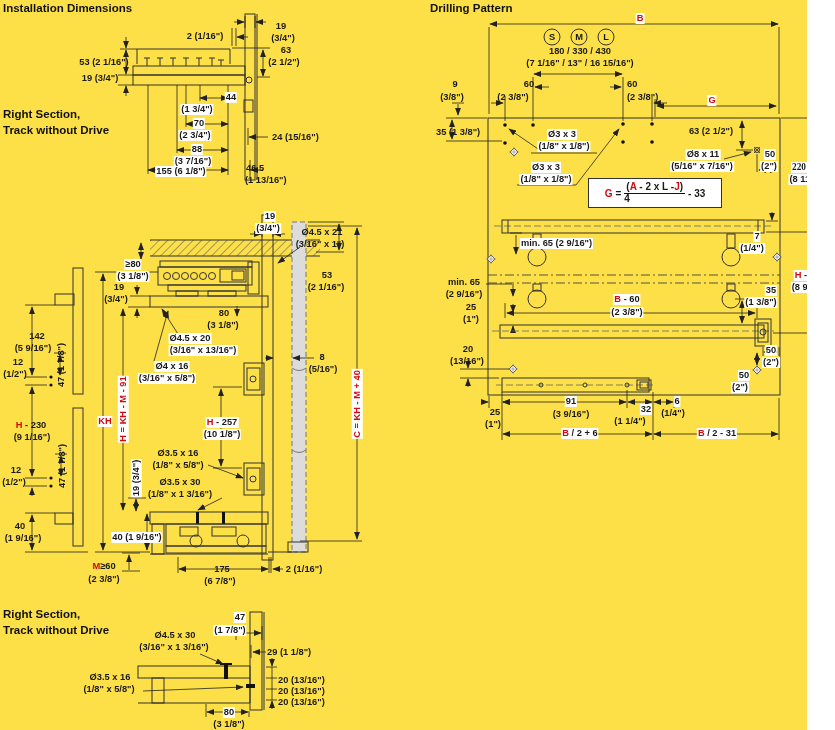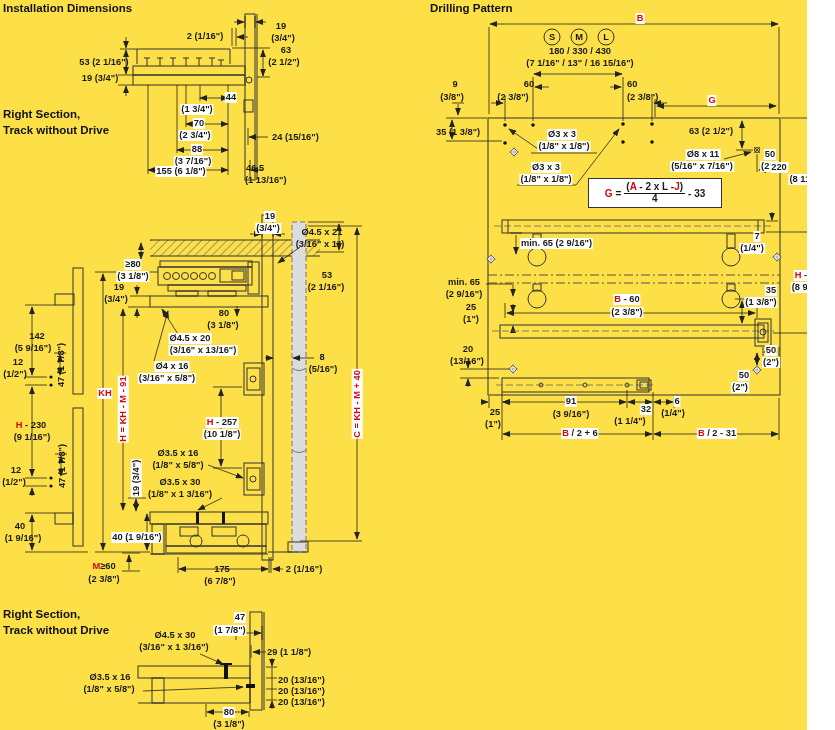--- a/index.html
+++ b/index.html
@@ -10,21 +10,21 @@
   .lb{position:absolute;white-space:nowrap;font:700 9.3px/10.5px "Liberation Sans",sans-serif;
       color:#1a1a1a;transform:translateX(-50%)}
   .lb.wb{background:#fff;padding:0 1px}
   .ln{stroke:#333;stroke-width:1;fill:none}
   .dim{stroke:#222;stroke-width:.8;fill:none}
   .cl{stroke:#666;stroke-width:.8;stroke-dasharray:7 3;fill:none}
   .brk{stroke:#444;stroke-width:.9;stroke-dasharray:9 3 2 3;fill:none}
   #formula{position:absolute;left:588px;top:178px;width:132px;height:28px;border:1.3px solid #333;
       background:#fff;display:flex;align-items:center;justify-content:center;gap:3px;
       font:700 10px/11px "Liberation Sans",sans-serif;color:#1a1a1a}
-  .frac{display:inline-flex;flex-direction:column;align-items:center;line-height:1}
+  .frac{display:inline-flex;flex-direction:column;align-items:flex-start;line-height:1}
   .frac .num{border-bottom:1px solid #111;padding:0 2px 1px}
   .red{color:#d10a10}
 </style>
 </head>
 <body>
 
 <div id="stage">
 
   <svg width="835" height="730" viewBox="0 0 835 730">
     <defs>
@@ -347,21 +347,21 @@
       <div class="lb wb" style="left: 172px; top: 361px;"><span>Ø4 x 16</span></div>
       <div class="lb wb" style="left: 167px; top: 373px;"><span>(3/16" x 5/8")</span></div>
       <div class="lb" style="left: 322px; top: 352px;"><span>8</span></div>
       <div class="lb" style="left: 323px; top: 364px;"><span>(5/16")</span></div>
       <div class="lb wb" style="left: 222px; top: 417px;"><span style="color: rgb(209, 10, 16);">H</span><span> - 257</span></div>
       <div class="lb wb" style="left: 222px; top: 429px;"><span>(10 1/8")</span></div>
       <div class="lb" style="left: 178px; top: 448px;"><span>Ø3.5 x 16</span></div>
       <div class="lb" style="left: 178px; top: 460px;"><span>(1/8" x 5/8")</span></div>
       <div class="lb" style="left: 180px; top: 477px;"><span>Ø3.5 x 30</span></div>
       <div class="lb" style="left: 180px; top: 489px;"><span>(1/8" x 1 3/16")</span></div>
-      <div class="lb wb" style="left: 105px; top: 388px;"><span style="color: rgb(209, 10, 16);">KH</span></div>
+      <div class="lb wb" style="left: 105px; top: 416px;"><span style="color: rgb(209, 10, 16);">KH</span></div>
       <div class="lb wb" style="left: 123px; top: 409px; transform: translate(-50%, -50%) rotate(-90deg);"><span style="color: rgb(209, 10, 16);">H = KH - M - 91</span></div>
       <div class="lb wb" style="left: 136px; top: 478px; transform: translate(-50%, -50%) rotate(-90deg);"><span>19 (3/4")</span></div>
       <div class="lb wb" style="left: 357px; top: 404px; transform: translate(-50%, -50%) rotate(-90deg);"><span style="color: rgb(209, 10, 16);">C = KH - M + 40</span></div>
       <div class="lb" style="left: 37px; top: 331px;"><span>142</span></div>
       <div class="lb" style="left: 33px; top: 343px;"><span>(5 9/16")</span></div>
       <div class="lb" style="left: 18px; top: 357px;"><span>12</span></div>
       <div class="lb" style="left: 15px; top: 369px;"><span>(1/2")</span></div>
       <div class="lb" style="left: 61px; top: 365px; transform: translate(-50%, -50%) rotate(-90deg);"><span>47 (1 7/8")</span></div>
       <div class="lb" style="left: 31px; top: 420px;"><span style="color: rgb(209, 10, 16);">H</span><span> - 230</span></div>
       <div class="lb" style="left: 32px; top: 432px;"><span>(9 1/16")</span></div>
@@ -404,21 +404,21 @@
       <div class="lb" style="left: 436px; top: 127px; transform: none;"><span>35 (1 3/8")</span></div>
       <div class="lb wb" style="left: 562px; top: 129px;"><span>Ø3 x 3</span></div>
       <div class="lb wb" style="left: 564px; top: 141px;"><span>(1/8" x 1/8")</span></div>
       <div class="lb wb" style="left: 546px; top: 162px;"><span>Ø3 x 3</span></div>
       <div class="lb wb" style="left: 546px; top: 174px;"><span>(1/8" x 1/8")</span></div>
       <div class="lb" style="left: 711px; top: 126px;"><span>63 (2 1/2")</span></div>
       <div class="lb wb" style="left: 703px; top: 149px;"><span>Ø8 x 11</span></div>
       <div class="lb wb" style="left: 702px; top: 161px;"><span>(5/16" x 7/16")</span></div>
       <div class="lb wb" style="left: 770px; top: 149px;"><span>50</span></div>
       <div class="lb wb" style="left: 769px; top: 161px;"><span>(2")</span></div>
-      <div class="lb wb" style="left: 779px; top: 162px;"><span>220</span></div>
+      <div class="lb wb" style="left: 799px; top: 162px; font-family: Liberation Serif, serif;"><span>220</span></div>
       <div class="lb wb" style="left: 810px; top: 174px;"><span>(8 11/16")</span></div>
       <div class="lb wb" style="left: 520px; top: 238px; transform: none;"><span>min. 65 (2 9/16")</span></div>
       <div class="lb wb" style="left: 757px; top: 231px;"><span>7</span></div>
       <div class="lb wb" style="left: 752px; top: 243px;"><span>(1/4")</span></div>
       <div class="lb" style="left: 464px; top: 277px;"><span>min. 65</span></div>
       <div class="lb" style="left: 464px; top: 289px;"><span>(2 9/16")</span></div>
       <div class="lb" style="left: 471px; top: 302px;"><span>25</span></div>
       <div class="lb" style="left: 471px; top: 314px;"><span>(1")</span></div>
       <div class="lb wb" style="left: 627px; top: 294px;"><span style="color: rgb(209, 10, 16);">B</span><span> - 60</span></div>
       <div class="lb wb" style="left: 627px; top: 307px;"><span>(2 3/8")</span></div>

